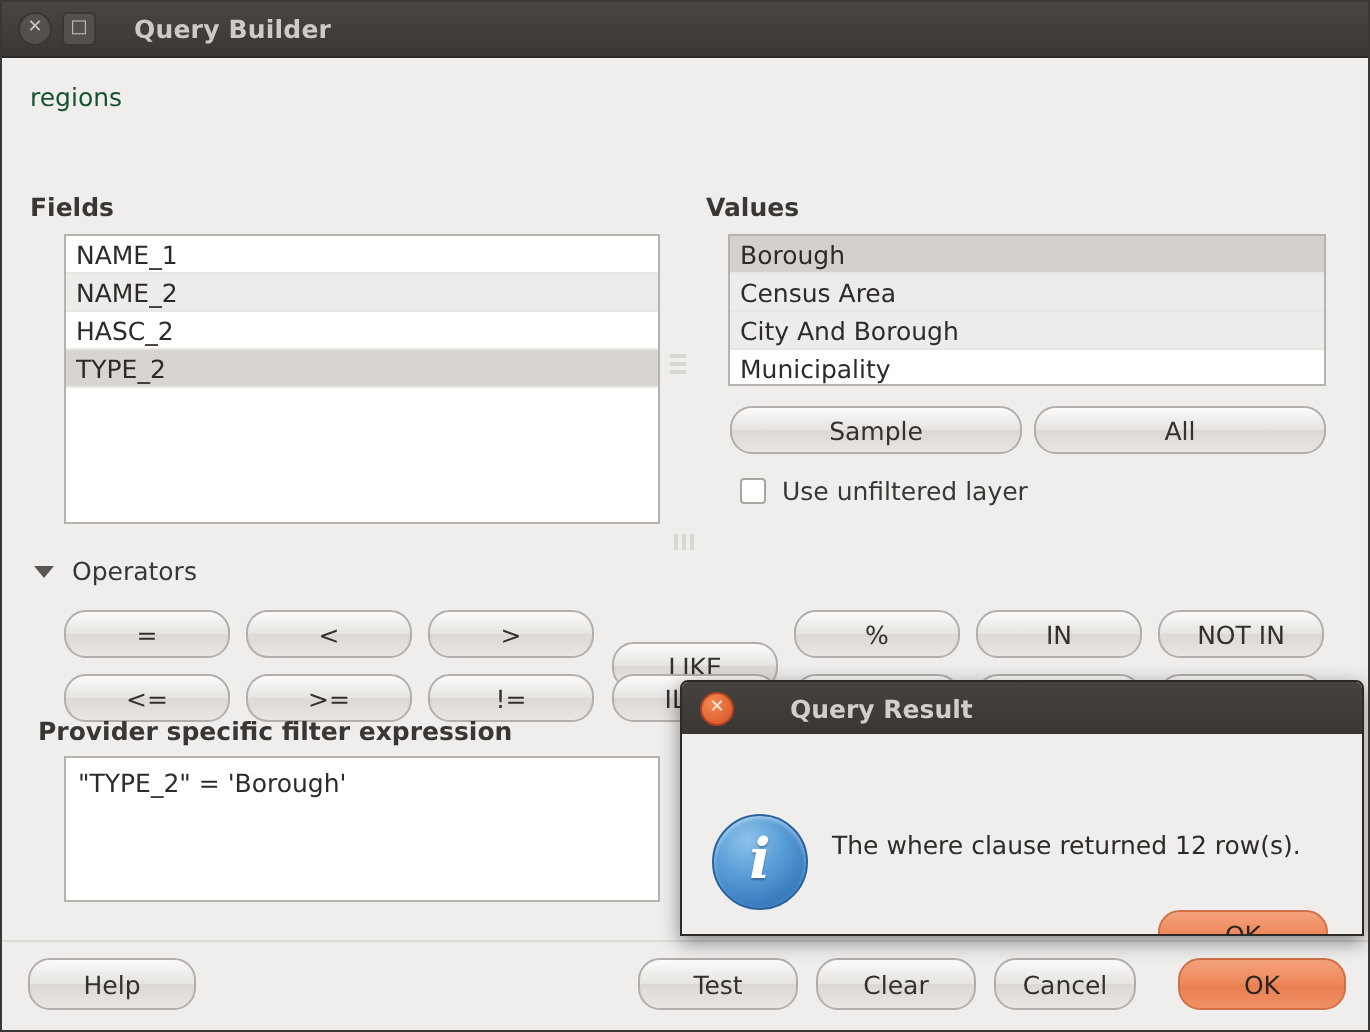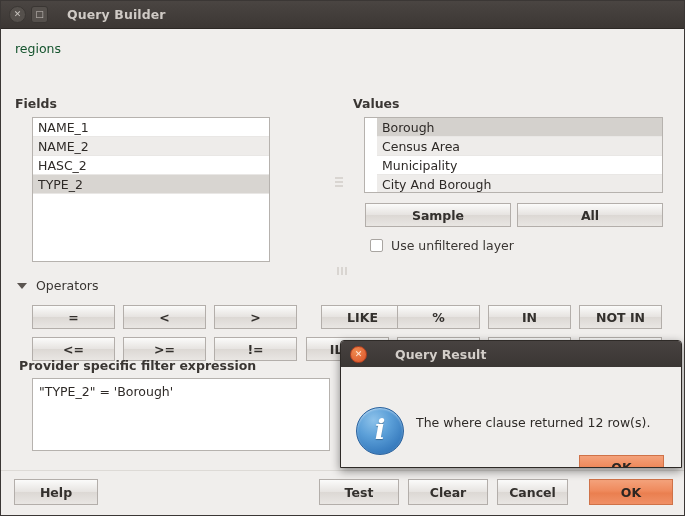--- a/index.html
+++ b/index.html
@@ -98,31 +98,30 @@
     border-bottom: 1px solid #e9e7e5;
   }
   .listrow.alt { background: #eeecea; }
   .listrow.sel { background: #d8d5d1; }
   .listrow.selv { background: #d4d1cd; }
 
   
   .btn {
     background: linear-gradient(to bottom, #fbfbfa 0%, #e6e3e0 50%, #dcd8d4 51%, #e9e6e3 100%);
     border: 1px solid #b3aeaa;
-    border-radius: 0;
+    border-radius: 11px;
     font-size: 12.5px;
     color: #33302d;
     text-align: center;
     box-sizing: border-box;
     display: flex;
     align-items: center;
     justify-content: center;
     cursor: default;
     user-select: none;
-    font-weight: bold;
   }
   .btn.orange {
     background: linear-gradient(to bottom, #f4a27b 0%, #ef8a5d 45%, #ea7f50 55%, #f09066 100%);
     border: 1px solid #cf7248;
     color: #2c2622;
   }
 
   .opbtn {
     position: absolute;
     width: 83px;
@@ -283,62 +282,62 @@
     <div class="wbtn">✕</div>
     <div class="wbtn sq">□</div>
     <div class="wtitle">Query Builder</div>
   </div>
 
   <div class="client">
 
     <div class="layer-name">regions</div>
 
     <div class="grp-label" style="left:14px; top:67px;">Fields</div>
-    <div class="listbox" style="left:31px; top:88px; width:238px; height:145px;">
+    <div class="listbox" style="left:31px; top:88px; width:298px; height:145px;">
       <div class="listrow">NAME_1</div>
       <div class="listrow alt">NAME_2</div>
       <div class="listrow">HASC_2</div>
       <div class="listrow sel">TYPE_2</div>
     </div>
     <div class="grip-v" style="left:334px; top:148px;">
       <i></i>
         <i></i>
         <i></i>
     </div>
     <div class="grip-h" style="left:336px; top:238px;">
       <i></i>
         <i></i>
         <i></i>
     </div>
 
     <div class="grp-label" style="left:352px; top:67px;">Values</div>
-    <div class="listbox" style="left:363px; top:88px; width:299px; height:76px;padding-left:12px;">
+    <div class="listbox" style="left:363px; top:88px; width:299px; height:76px;">
       <div class="listrow selv">Borough</div>
       <div class="listrow alt">Census Area</div>
+      <div class="listrow alt">City And Borough</div>
       <div class="listrow">Municipality</div>
-      <div class="listrow alt">City And Borough</div>
     </div>
 
     <div class="btn" style="position:absolute; left:364px; top:174px; width:146px; height:24px;">Sample</div>
     <div class="btn" style="position:absolute; left:516px; top:174px; width:146px; height:24px;">All</div>
 
     <div class="checkbox-wrap" style="left:369px; top:209px;">
       <span class="checkbox"></span>
       <span>Use unfiltered layer</span>
     </div>
 
     <div class="disclosure" style="left:16px; top:249px;">
       <span class="tri"></span>
       <span>Operators</span>
     </div>
 
     <div class="btn opbtn" style="left:31px;  top:276px;">=</div>
     <div class="btn opbtn" style="left:122px; top:276px;">&lt;</div>
     <div class="btn opbtn" style="left:213px; top:276px;">&gt;</div>
-    <div class="btn opbtn" style="left:305px; top:276px;margin-left:15px;">LIKE</div>
+    <div class="btn opbtn" style="left:305px; top:292px;">LIKE</div>
     <div class="btn opbtn" style="left:396px; top:276px;">%</div>
     <div class="btn opbtn" style="left:487px; top:276px;">IN</div>
     <div class="btn opbtn" style="left:578px; top:276px;">NOT IN</div>
 
     <div class="btn opbtn" style="left:31px;  top:308px;">&lt;=</div>
     <div class="btn opbtn" style="left:122px; top:308px;">&gt;=</div>
     <div class="btn opbtn" style="left:213px; top:308px;">!=</div>
     <div class="btn opbtn" style="left:305px; top:308px;">ILIKE</div>
     <div class="btn opbtn" style="left:396px; top:308px;">AND</div>
     <div class="btn opbtn" style="left:487px; top:308px;">OR</div>

